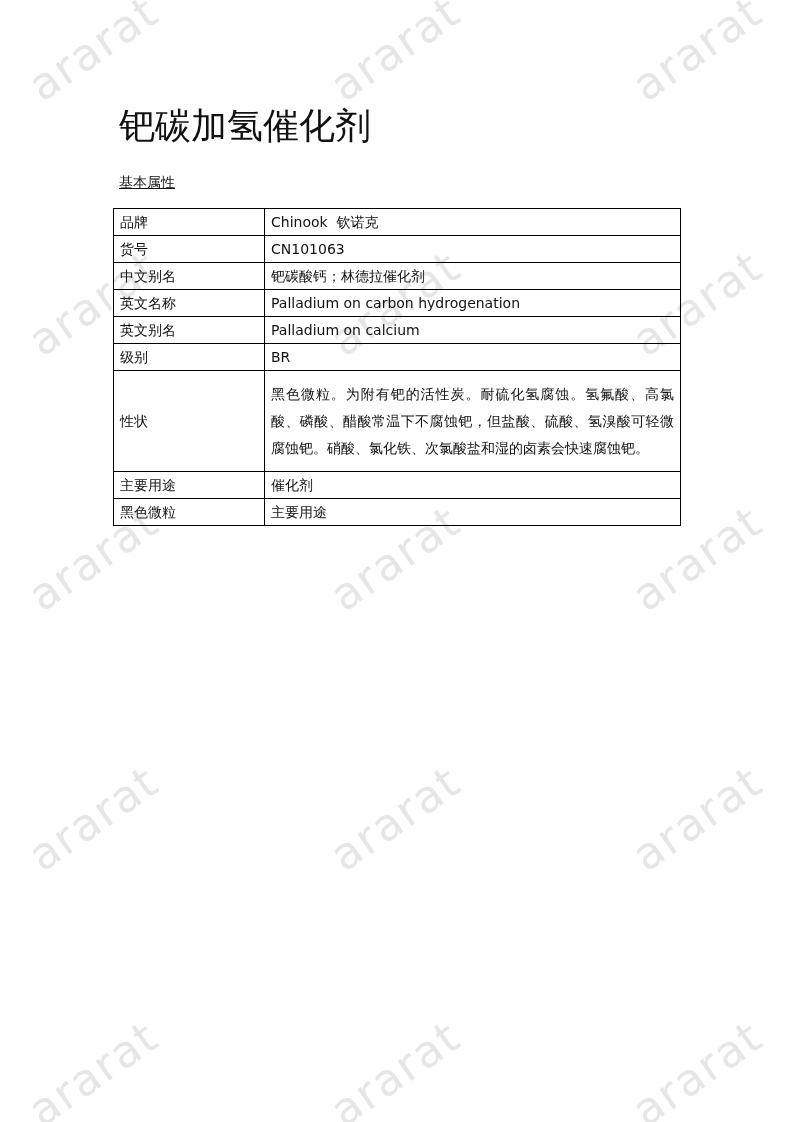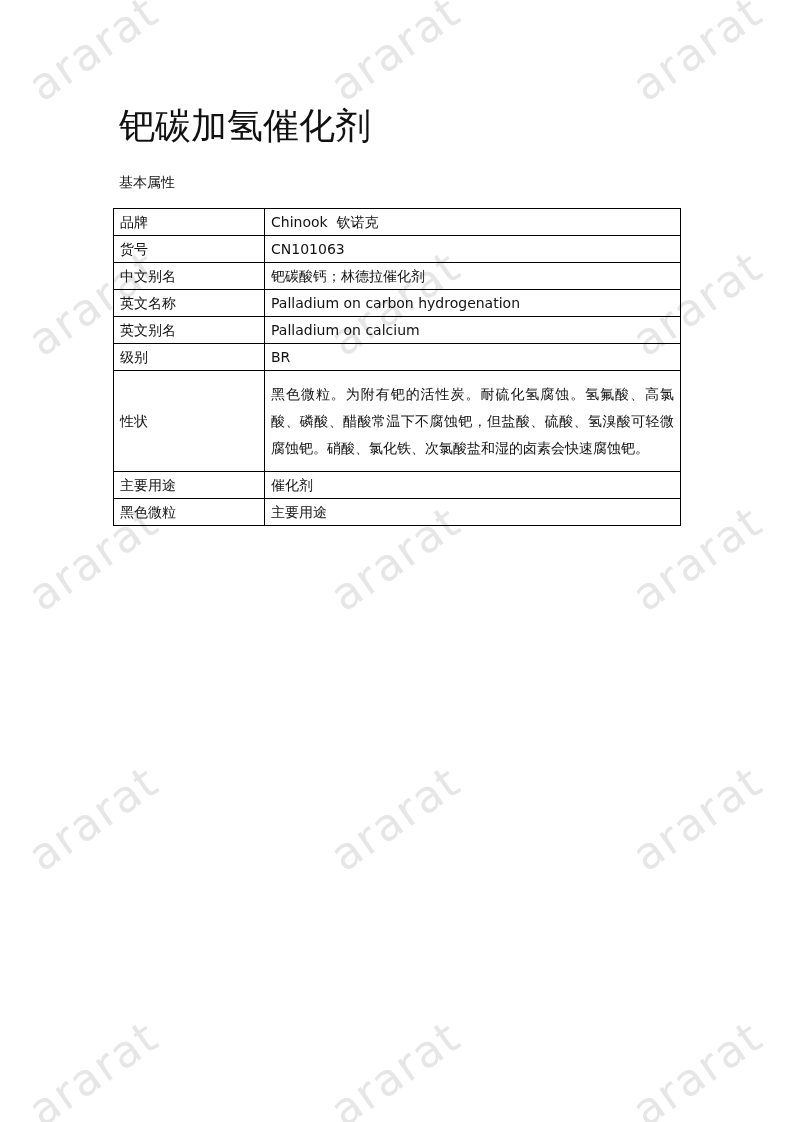--- a/index.html
+++ b/index.html
@@ -10,21 +10,21 @@
     .wm {
       position:absolute; font-family:"DejaVu Sans", sans-serif; font-size:44px;
       color:#e6e6e6; transform:rotate(-35deg); transform-origin:left bottom;
       letter-spacing:2px; user-select:none; pointer-events:none;
     }
     .title {
       position:absolute; left:119px; top:104px; font-size:36px; font-weight:normal;
       margin:0; line-height:44px; color:#111;
     }
     .subtitle {
-      position:absolute; left:119px; top:172px; font-size:14px; line-height:20px; margin:0;
+      position:absolute; left:119px; top:172px; font-size:14px; line-height:20px; margin:0;text-decoration:underline;
     }
     table.props {
       position:absolute; left:113px; top:208px; width:568px;
       border-collapse:collapse; font-size:14px; background:transparent;
     }
     table.props td {
       border:1.3px solid #000; padding:0 6px; height:26px; line-height:26px;
       vertical-align:middle;
     }
     table.props td.k { width:138px; }

